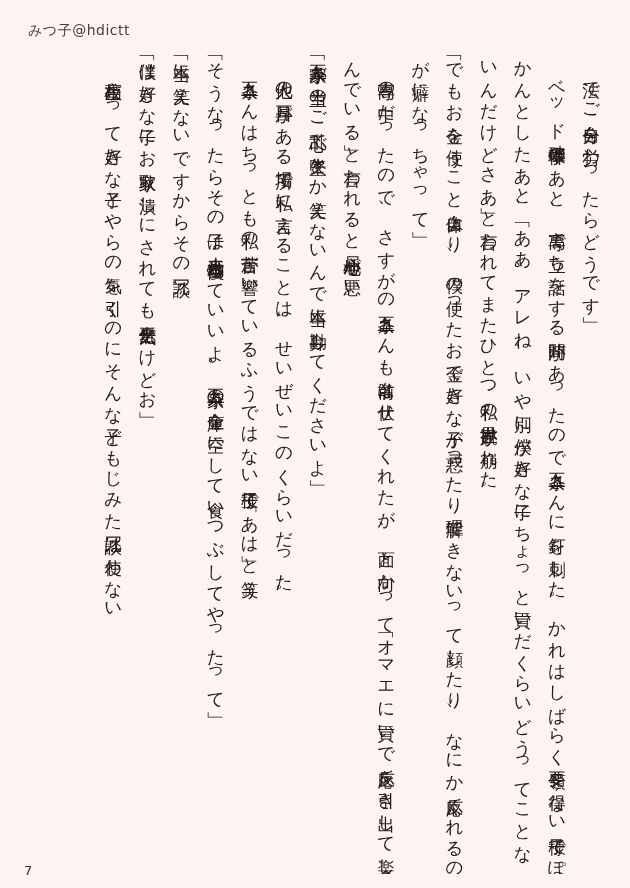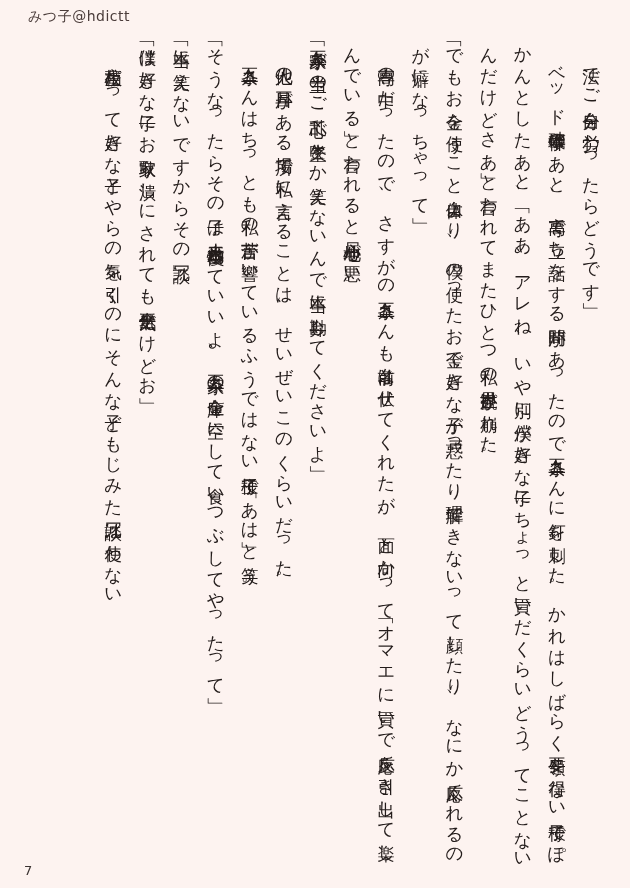--- a/index.html
+++ b/index.html
@@ -11,21 +11,21 @@
     height: 888px;
     background: #fdf3f0;
     font-family: "DejaVu Serif", "Liberation Serif", serif;
     color: #2b2322;
     overflow: hidden;
     position: relative;
   }
   .page {
     position: absolute;
     inset: 0;
-    padding: 4px 22px 14px 22px;
+    padding: 18px 22px 14px 22px;
     box-sizing: border-box;
     display: flex;
     flex-direction: column;
   }
   .byline {
     font-size: 14px;
     color: #4a3c3a;
     letter-spacing: 0.5px;
     line-height: 1.2;
     margin: 4px 0 10px 6px;

